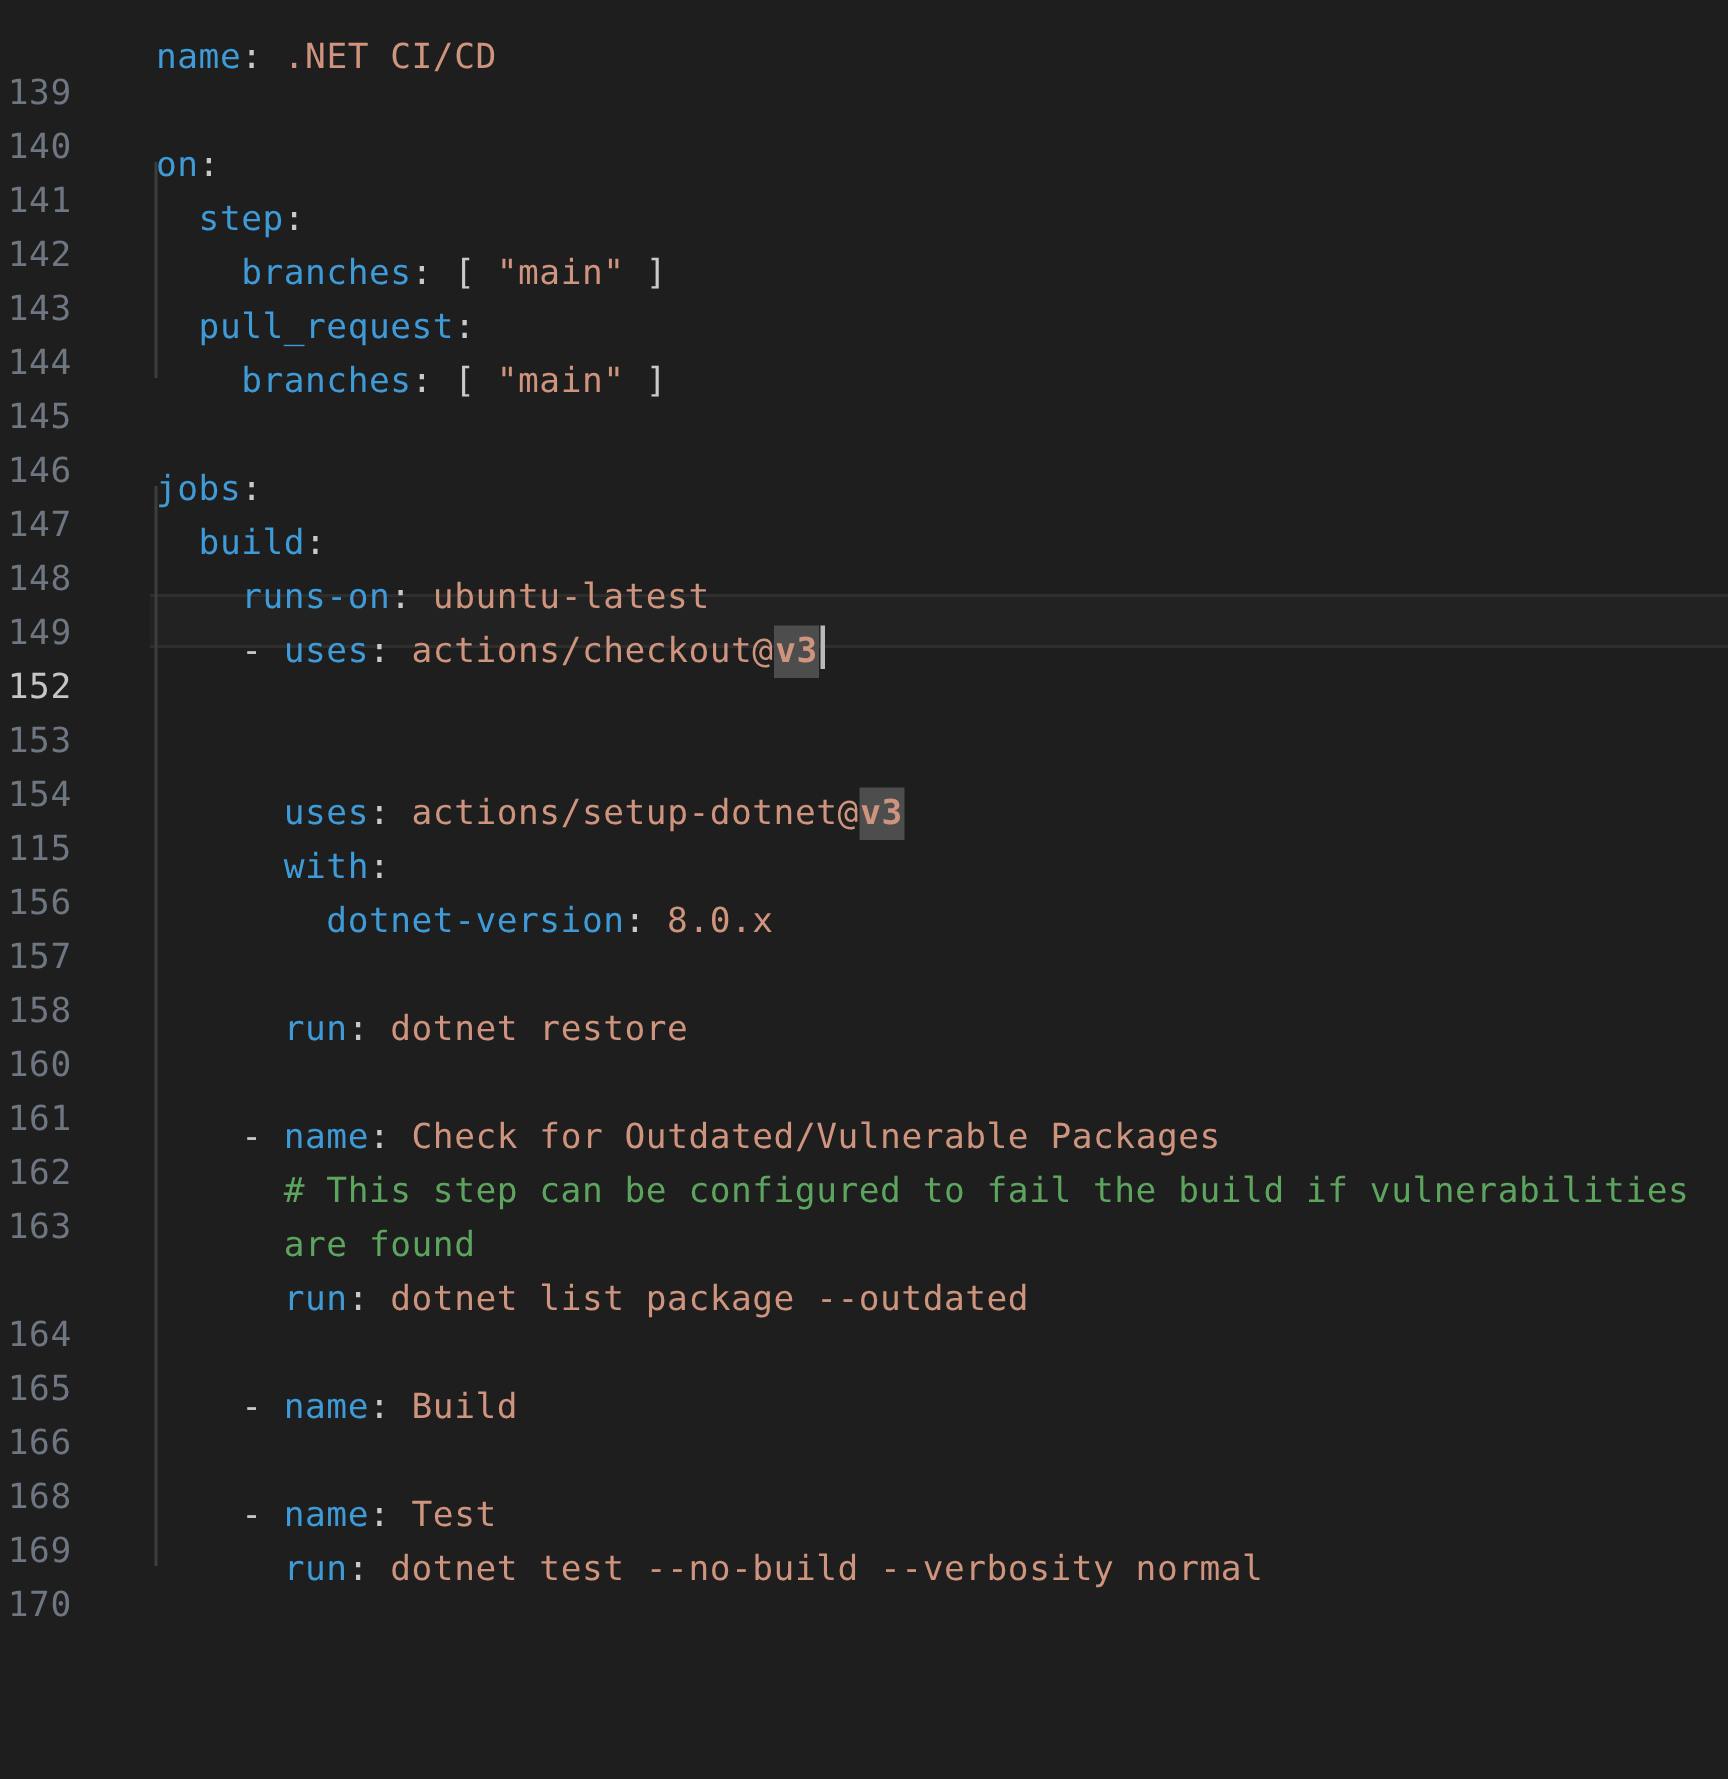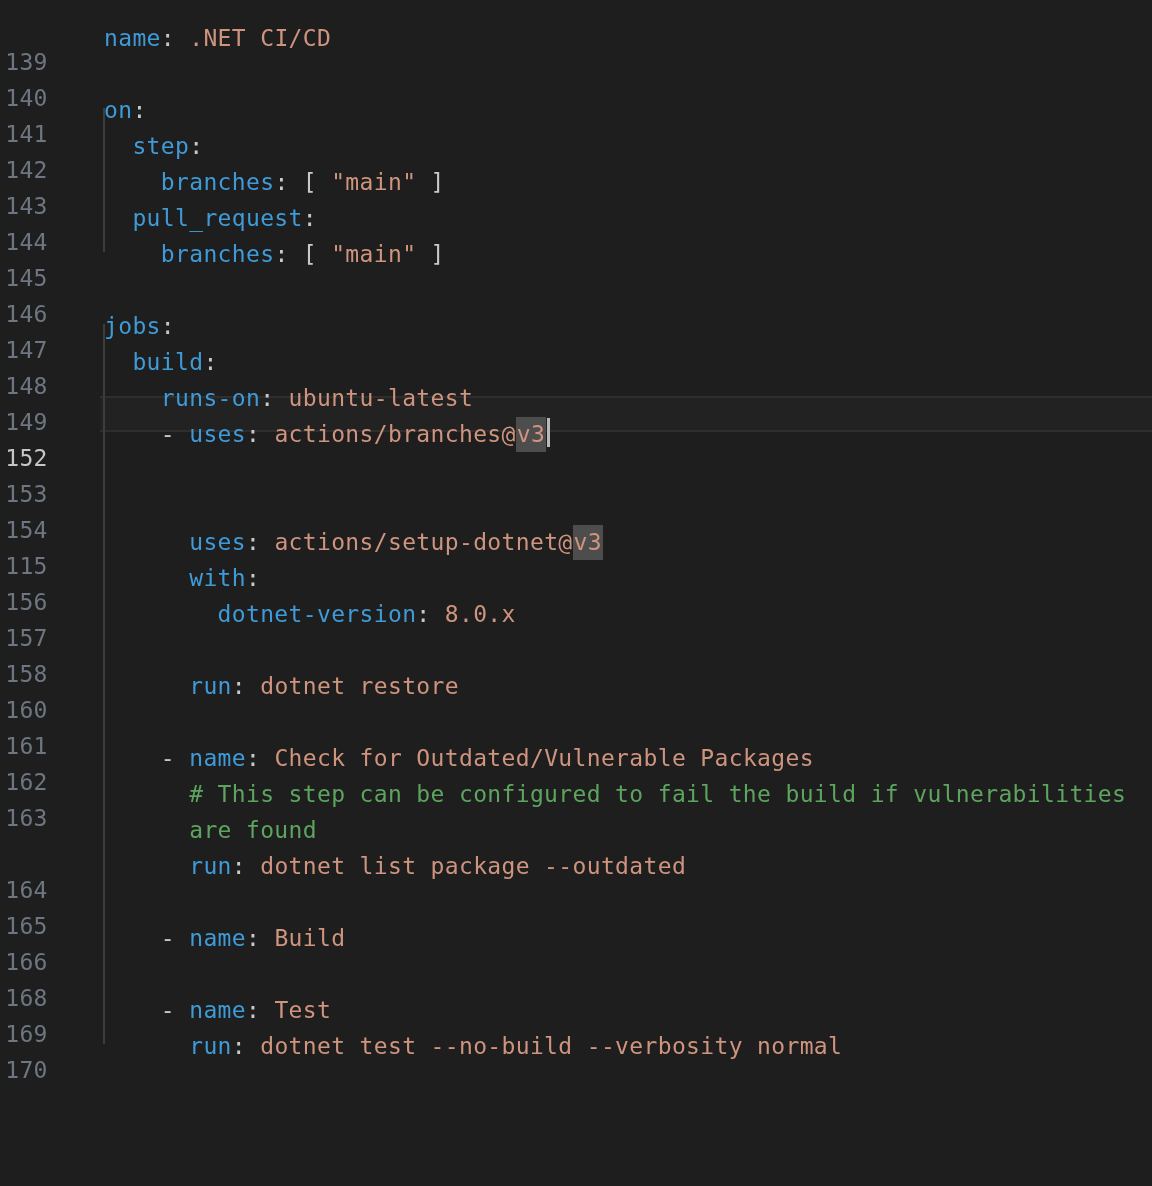--- a/index.html
+++ b/index.html
@@ -73,20 +73,21 @@
     z-index: 0;
   }
   .tok-k { color: var(--key); }
   .tok-p { color: var(--punct); }
   .tok-v { color: var(--value); }
   .tok-c { color: var(--comment); }
   .tok-hl {
     color: var(--value);
     background: var(--hlBg);
     padding: 4px 1px 5px 1px;
+    font-weight: bold;
   }
   .cursor {
     display: inline-block;
     width: 3px; height: 29px;
     background: var(--cursor);
     vertical-align: -5px;
     margin-left: 1px;
   }
 </style>
 </head>
@@ -97,21 +98,21 @@
     <div class="row"><div class="gutter">140</div><div class="code"></div></div>
     <div class="row"><div class="gutter">141</div><div class="code"><span class="tok-k">on</span><span class="tok-p">:</span></div></div>
     <div class="row guide"><div class="gutter">142</div><div class="code"><span class="tok-k">  step</span><span class="tok-p">:</span></div></div>
     <div class="row guide"><div class="gutter">143</div><div class="code"><span class="tok-k">    branches</span><span class="tok-p">: [ </span><span class="tok-v">"main"</span><span class="tok-p"> ]</span></div></div>
     <div class="row guide"><div class="gutter">144</div><div class="code"><span class="tok-k">  pull_request</span><span class="tok-p">:</span></div></div>
     <div class="row guide"><div class="gutter">145</div><div class="code"><span class="tok-k">    branches</span><span class="tok-p">: [ </span><span class="tok-v">"main"</span><span class="tok-p"> ]</span></div></div>
     <div class="row"><div class="gutter">146</div><div class="code"></div></div>
     <div class="row"><div class="gutter">147</div><div class="code"><span class="tok-k">jobs</span><span class="tok-p">:</span></div></div>
     <div class="row guide"><div class="gutter">148</div><div class="code"><span class="tok-k">  build</span><span class="tok-p">:</span></div></div>
     <div class="row guide"><div class="gutter">149</div><div class="code"><span class="tok-k">    runs-on</span><span class="tok-p">:</span><span class="tok-v"> ubuntu-latest</span></div></div>
-    <div class="row guide current"><div class="curline"></div><div class="gutter">152</div><div class="code"><span class="tok-p">    - </span><span class="tok-k">uses</span><span class="tok-p">:</span><span class="tok-v"> actions/branches@</span><span class="tok-hl">v3</span><span class="cursor"></span></div></div>
+    <div class="row guide current"><div class="curline"></div><div class="gutter">152</div><div class="code"><span class="tok-p">    - </span><span class="tok-k">uses</span><span class="tok-p">:</span><span class="tok-v"> actions/checkout@</span><span class="tok-hl">v3</span><span class="cursor"></span></div></div>
     <div class="row guide"><div class="gutter">153</div><div class="code"></div></div>
     <div class="row guide"><div class="gutter">154</div></div>
     <div class="row guide"><div class="gutter">115</div><div class="code"><span class="tok-p">      </span><span class="tok-k">uses</span><span class="tok-p">:</span><span class="tok-v"> actions/setup-dotnet@</span><span class="tok-hl">v3</span></div></div>
     <div class="row guide"><div class="gutter">156</div><div class="code"><span class="tok-k">      with</span><span class="tok-p">:</span></div></div>
     <div class="row guide"><div class="gutter">157</div><div class="code"><span class="tok-k">        dotnet-version</span><span class="tok-p">:</span><span class="tok-v"> 8.0.x</span></div></div>
     <div class="row guide"><div class="gutter">158</div><div class="code"></div></div>
     <div class="row guide"><div class="gutter">160</div><div class="code"><span class="tok-k">      run</span><span class="tok-p">:</span><span class="tok-v"> dotnet restore</span></div></div>
     <div class="row guide"><div class="gutter">161</div><div class="code"></div></div>
     <div class="row guide"><div class="gutter">162</div><div class="code"><span class="tok-p">    - </span><span class="tok-k">name</span><span class="tok-p">:</span><span class="tok-v"> Check for Outdated/Vulnerable Packages</span></div></div>
     <div class="row guide"><div class="gutter">163</div><div class="code"><span class="tok-c">      # This step can be configured to fail the build if vulnerabilities</span></div></div>

